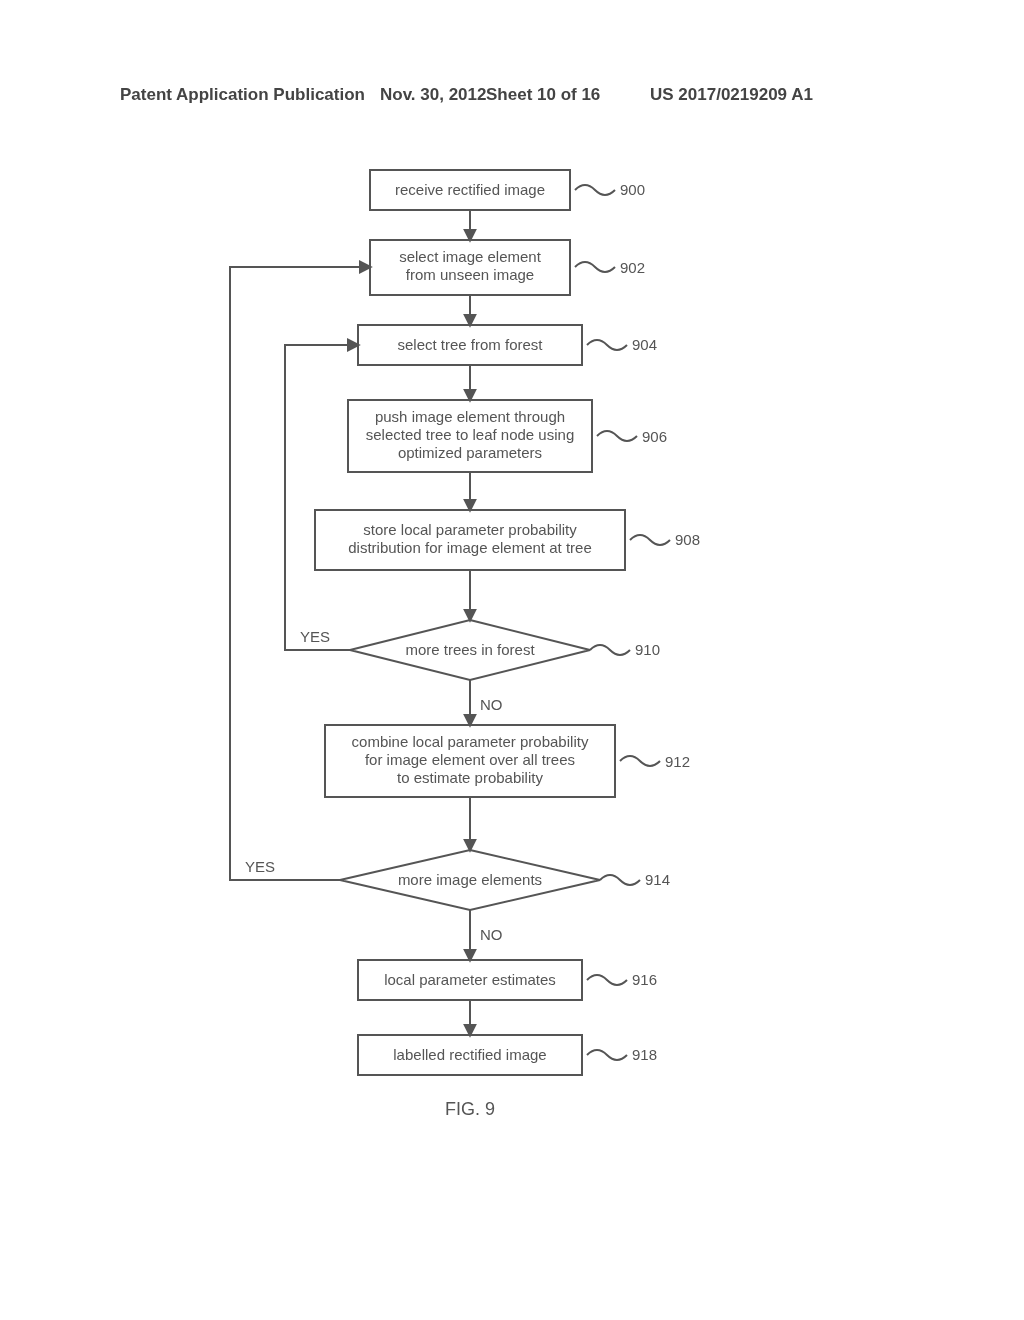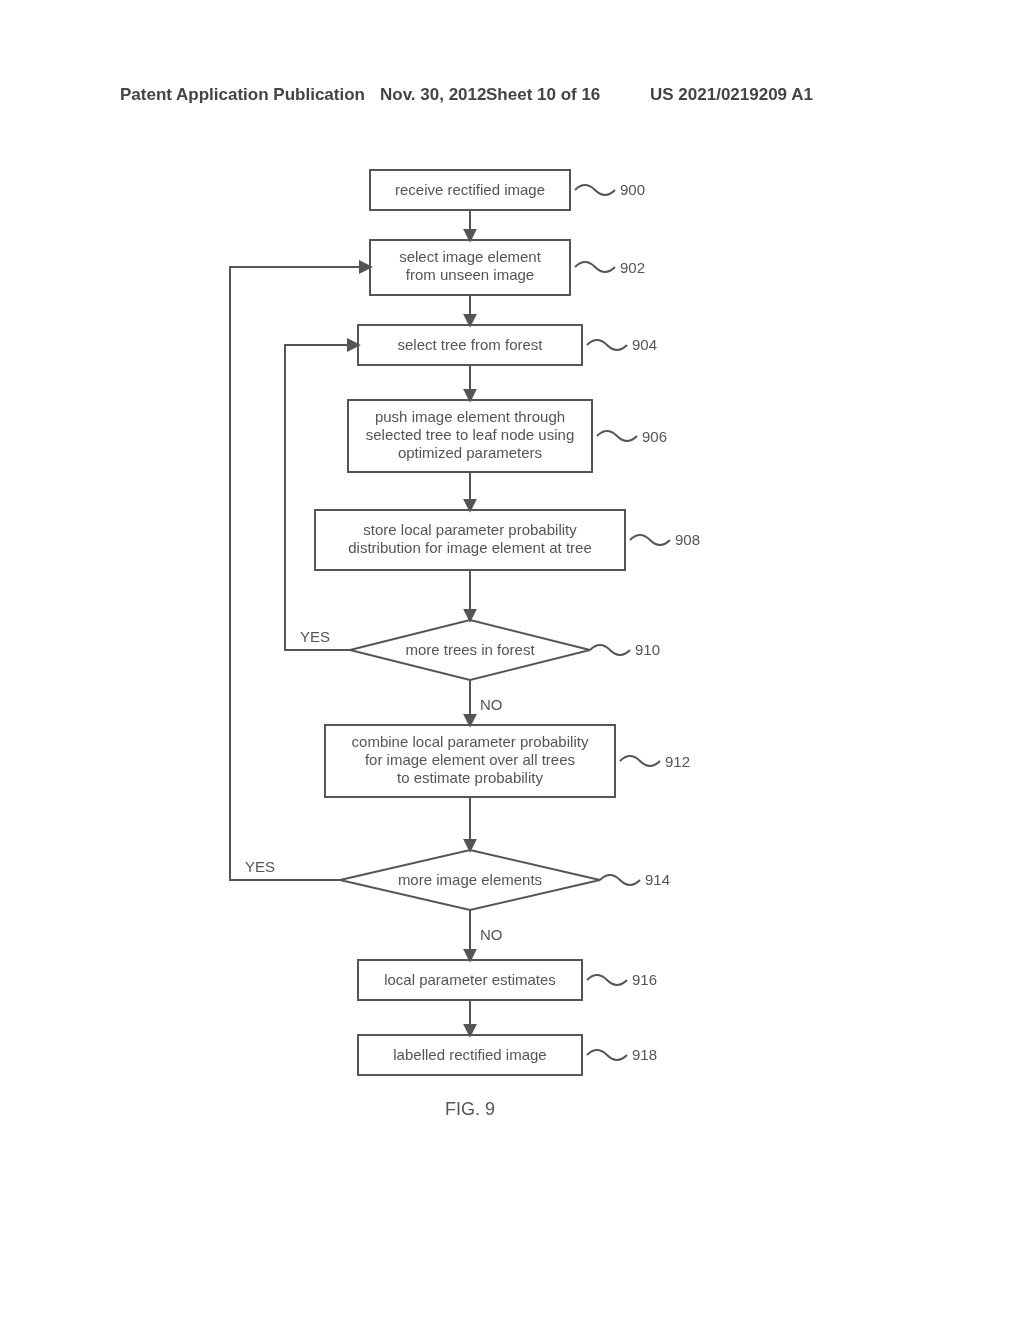--- a/index.html
+++ b/index.html
@@ -65,21 +65,21 @@
     fill: none;
   }
 </style>
 </head>
 <body>
 
 <div class="header">
   <span class="header-left">Patent Application Publication</span>
   <span class="header-date">Nov. 30, 2012</span>
   <span class="header-sheet">Sheet 10 of 16</span>
-  <span class="header-pubno">US 2021/0219209 A1</span>
+  <span class="header-pubno">US 2017/0219209 A1</span>
 </div>
 
 <svg class="svg-container" width="1024" height="1170" viewBox="0 0 1024 1170">
   <defs>
     <marker id="arrow" viewBox="0 0 10 10" refX="8" refY="5" markerWidth="7" markerHeight="7" orient="auto-start-reverse">
       <path d="M 0 0 L 10 5 L 0 10 z" fill="#555"></path>
     </marker>
   </defs>
 
   <g>

